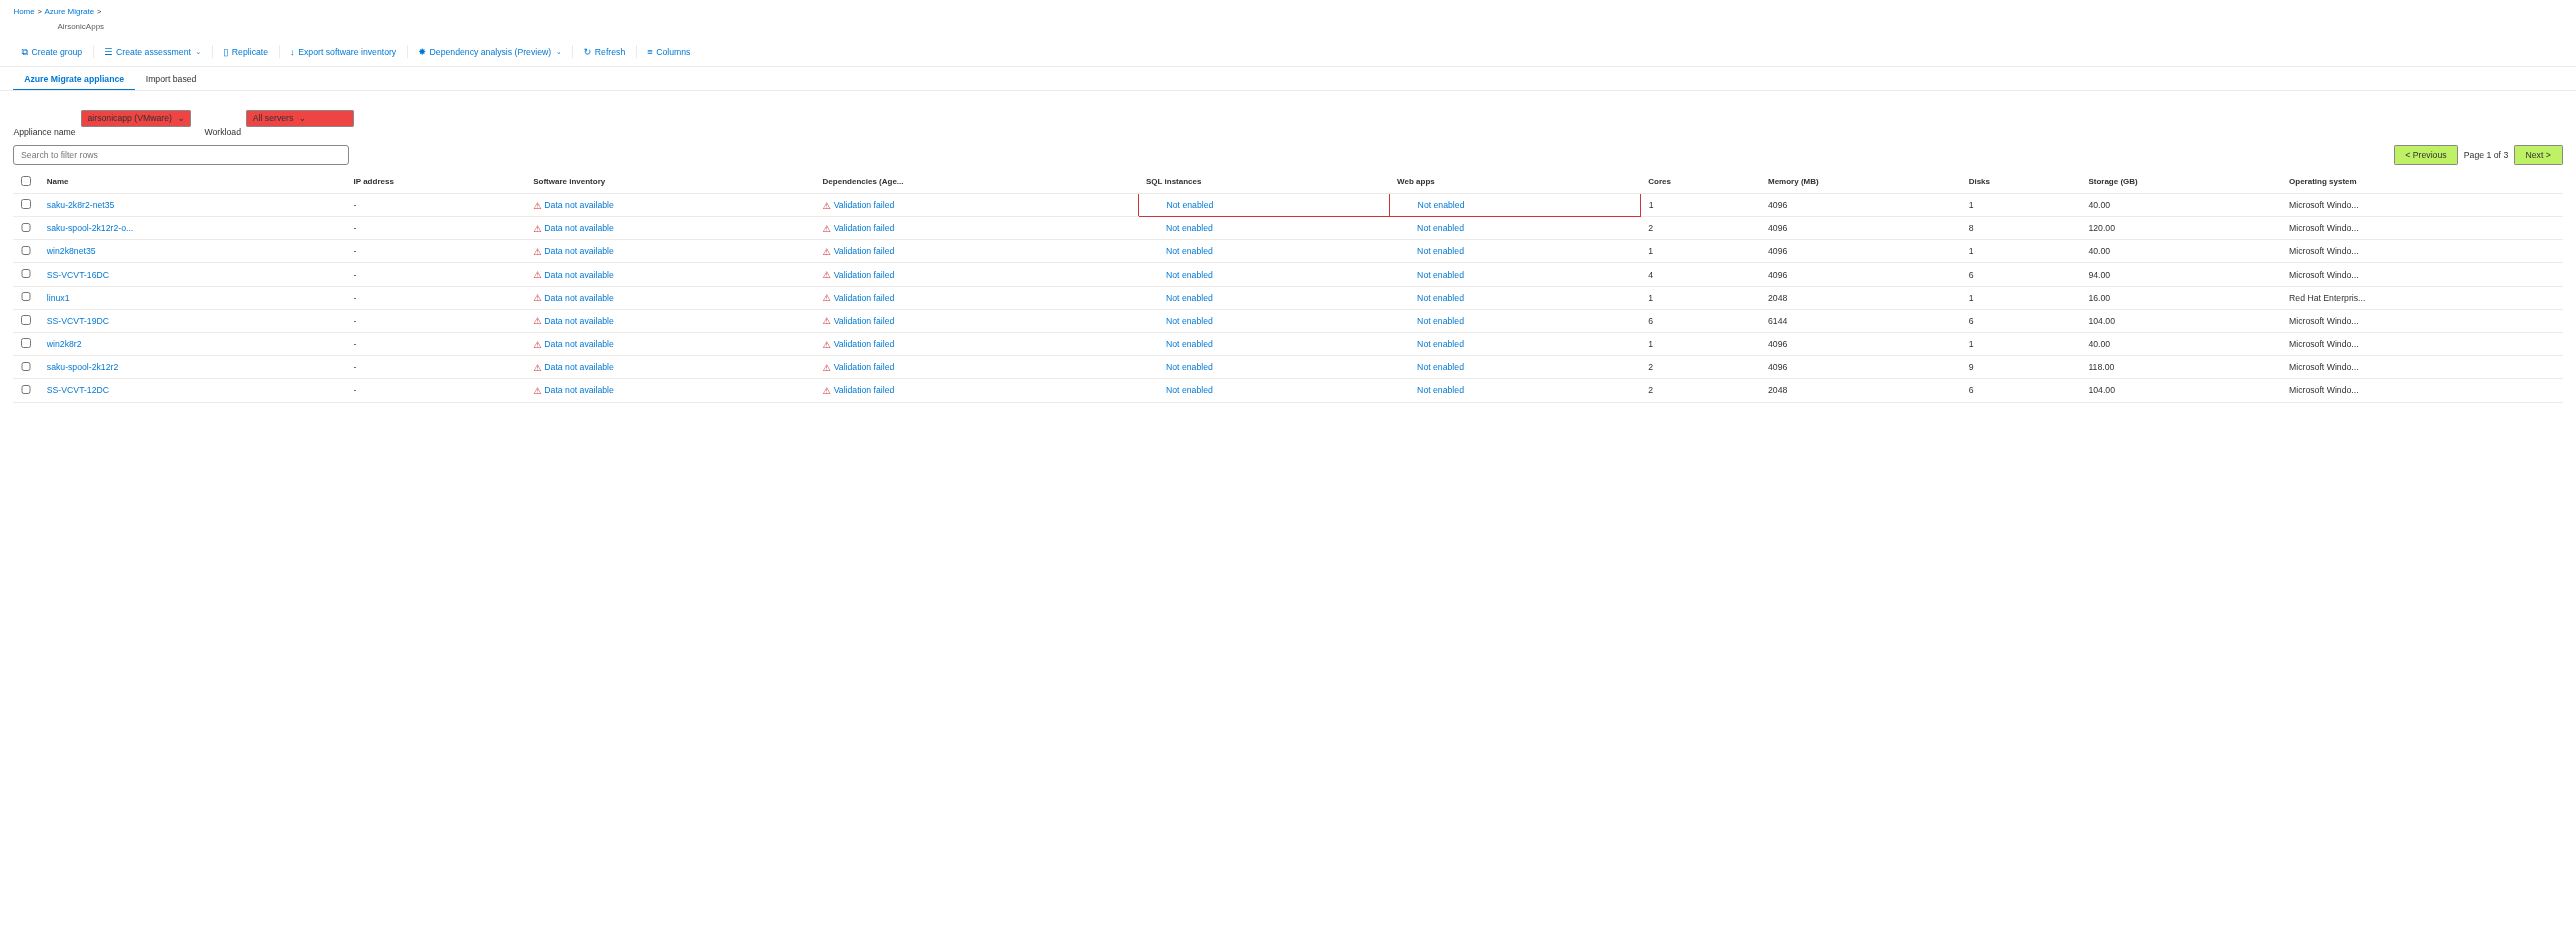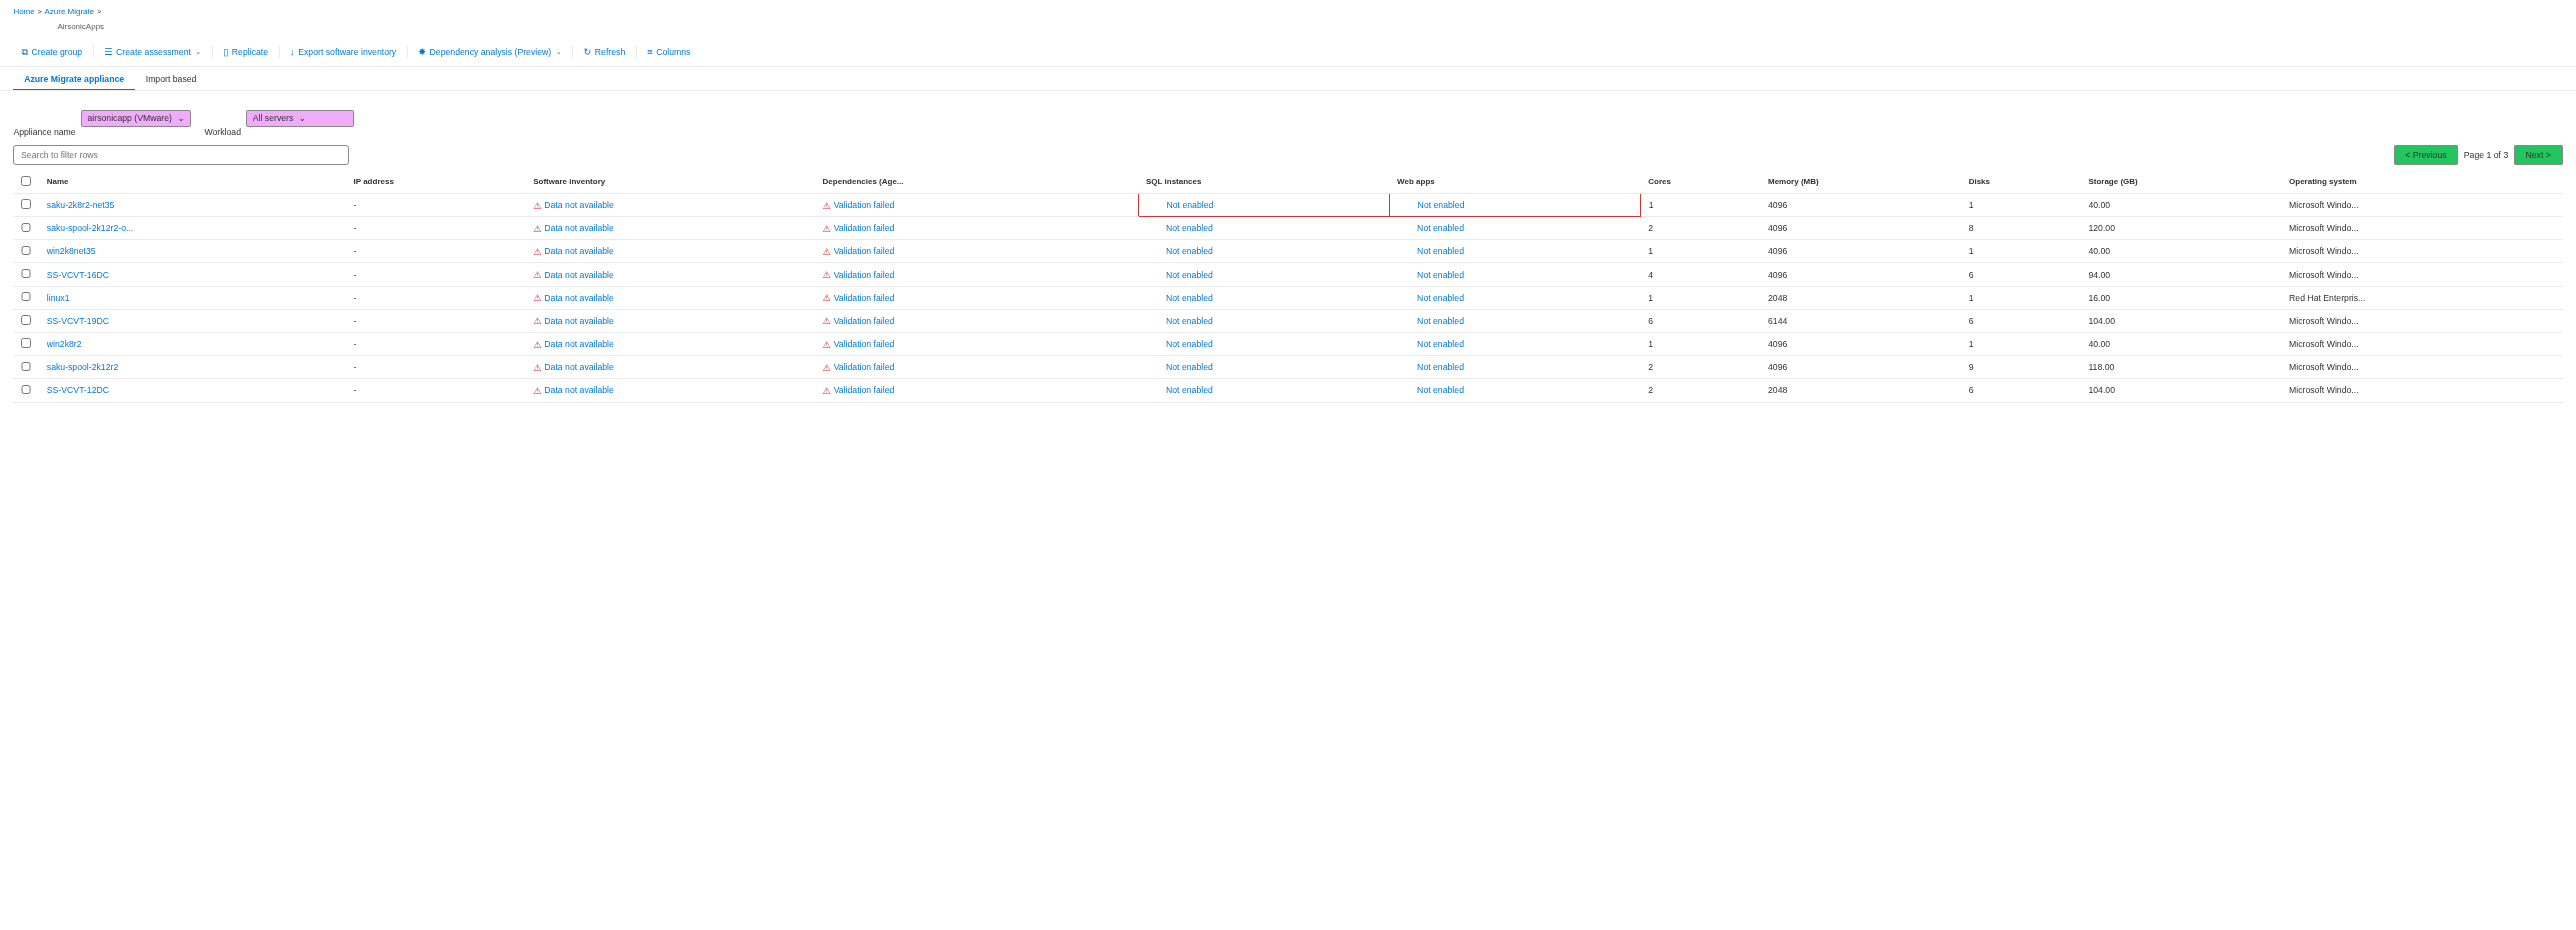--- a/index.html
+++ b/index.html
@@ -20,27 +20,27 @@
     .toolbar-sep { width: 0.7px; height: 13.4px; background: #edebe9; margin: 0 2.7px; }
     .dropdown-arrow { font-size: 6.7px; margin-left: 1.3px; }
 
     .tabs { display: flex; padding: 0 13.4px; border-bottom: 0.7px solid #edebe9; }
     .tab { padding: 6.7px 10.8px 5.4px; font-size: 8.7px; cursor: pointer; color: #323130; border-bottom: 1.3px solid transparent; }
     .tab.active { color: #0078d4; border-bottom: 1.3px solid #0078d4; font-weight: 600; }
 
     .filter-bar { display: flex; align-items: center; padding: 8px 13.4px; gap: 13.4px; }
     .filter-group { display: flex; align-items: center; gap: 5.4px; }
     .filter-label { font-size: 8.7px; color: #323130; margin-top: 28px; }
-    .filter-select { display: flex; align-items: center; border: 0.7px solid #8a8886; padding: 2.7px 5.4px; border-radius: 1.3px; gap: 5.4px; min-width: 108px; cursor: pointer; font-size: 8.7px; background: #f0abfc; }
+    .filter-select { display: flex; align-items: center; border: 0.7px solid #8a8886; padding: 2.7px 5.4px; border-radius: 1.3px; gap: 5.4px; min-width: 108px; cursor: pointer; font-size: 8.7px; background: #ef4444; }
 
     .search-bar { padding: 0 13.4px 5.4px; display: flex; align-items: center; justify-content: space-between; }
     .search-input { border: 0.7px solid #8a8886; padding: 4px 6.7px; width: 336px; font-size: 8.7px; border-radius: 3px; color: #323130; }
     .pagination { display: flex; align-items: center; gap: 5.4px; }
     .page-info { font-size: 8.7px; color: #323130; white-space: nowrap; }
-    .prev-btn, .next-btn { border: 0.7px solid #8a8886; padding: 4px 10.8px; font-size: 8.7px; cursor: pointer; background: #22c55e; border-radius: 1.3px; color: #323130; }
+    .prev-btn, .next-btn { border: 0.7px solid #8a8886; padding: 4px 10.8px; font-size: 8.7px; cursor: pointer; background: #bef264; border-radius: 1.3px; color: #323130; }
 
     .data-table { width: 100%; border-collapse: collapse; }
     .data-table th { text-align: left; padding: 5.4px 8px; font-size: 8px; font-weight: 600; color: #323130; border-bottom: 1.3px solid #edebe9; background: #fff; white-space: nowrap; cursor: pointer; }
     .data-table td { padding: 5.4px 8px; font-size: 8.7px; color: #323130; border-bottom: 0.7px solid #edebe9; white-space: nowrap; }
 
     .link-blue { color: #0078d4; text-decoration: none; cursor: pointer; }
 
     .not-enabled { color: #0078d4; cursor: pointer; margin-left: 20px; }
 
     .error-icon { color: #d13438; margin-right: 2.7px; font-size: 9.4px; }

